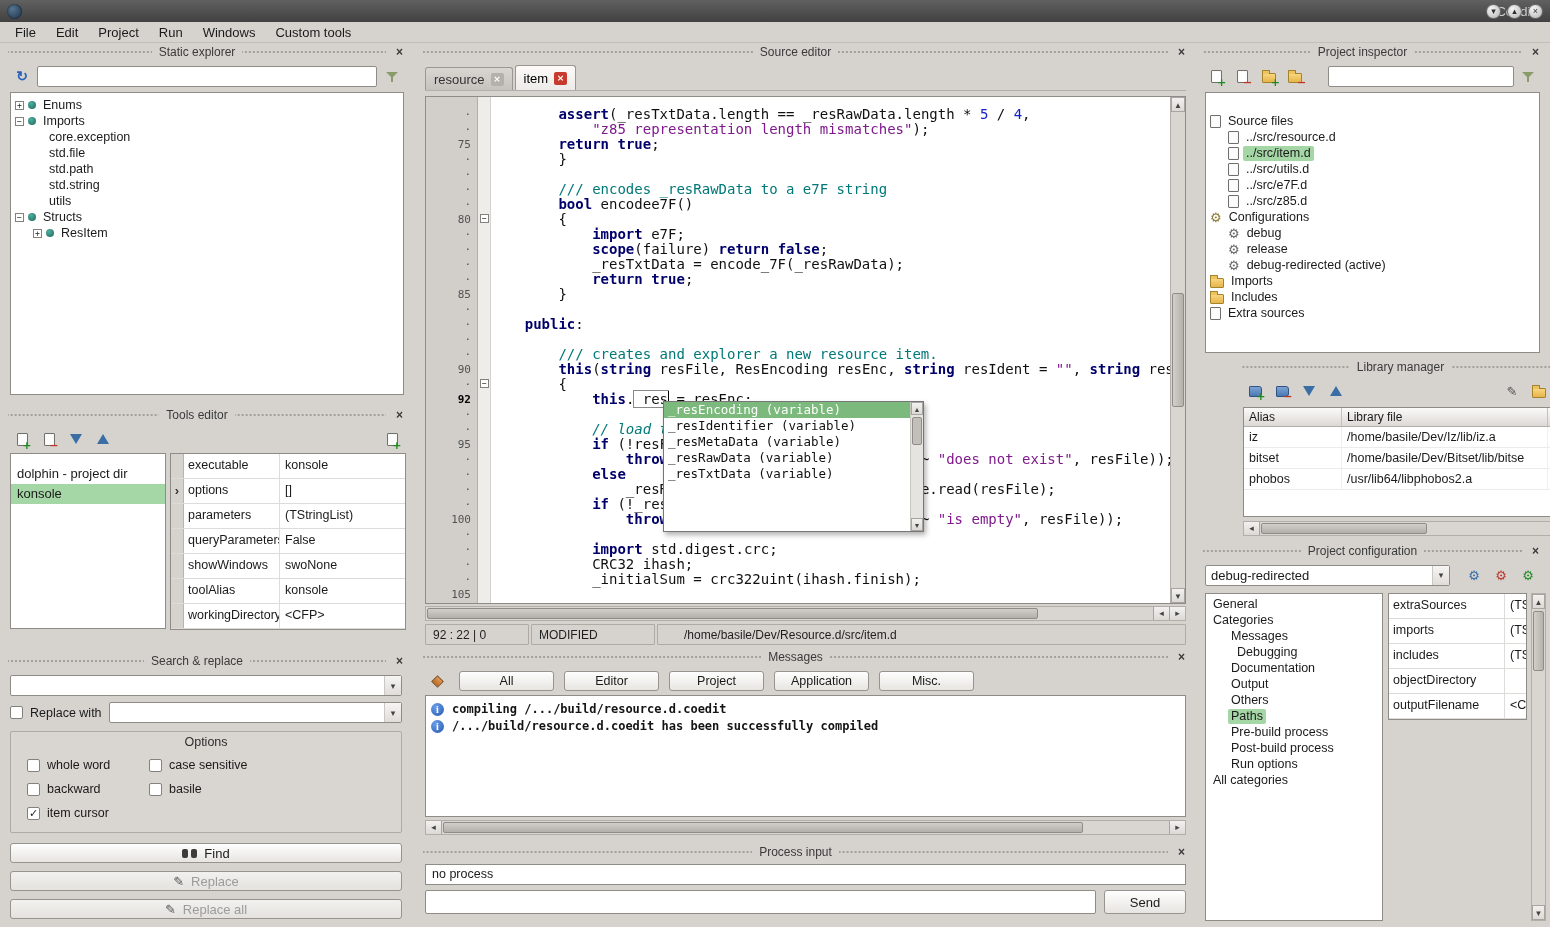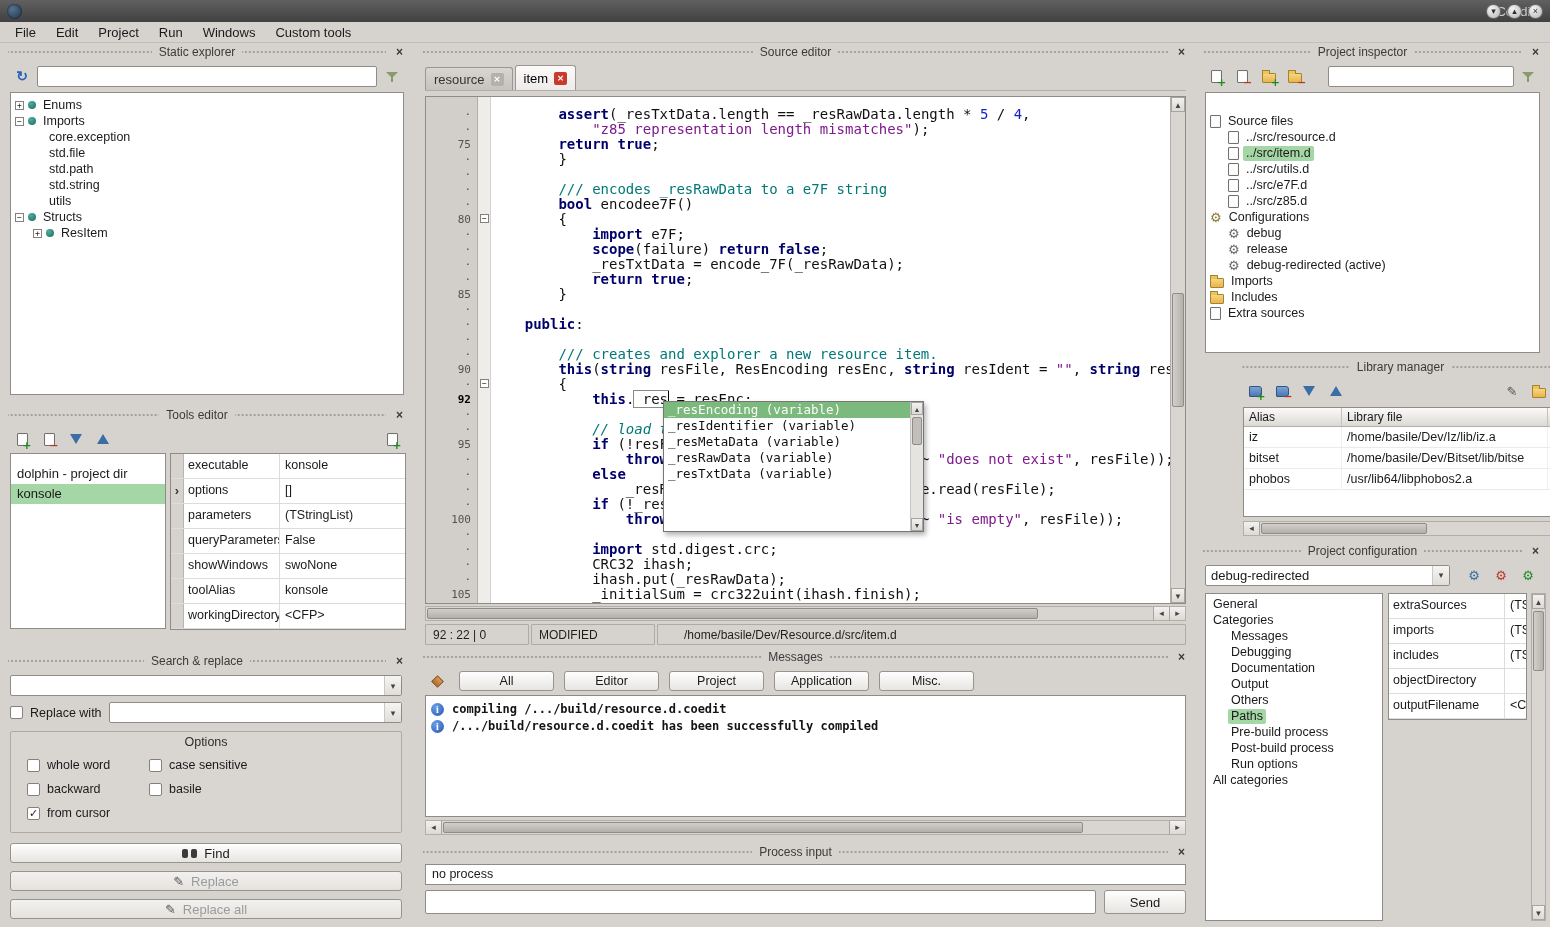--- a/index.html
+++ b/index.html
@@ -382,21 +382,21 @@
           <label class="opt">
             <span class="cb"></span>
             <span class="optlabel">backward</span>
           </label>
           <label class="opt">
             <span class="cb"></span>
             <span class="optlabel">basile</span>
           </label>
           <label class="opt">
             <span class="cb">✓</span>
-            <span class="optlabel">from cursor</span>
+            <span class="optlabel">item cursor</span>
           </label>
         </div>
     </div>
     <div class="btn" id="btn-find">
       <span class="i-binoc"></span>
       <span>Find</span>
     </div>
     <div class="btn disabled" id="btn-replace">
       <span class="i-pencil">✎</span>
       <span>Replace</span>
@@ -490,21 +490,20 @@
             <div class="cline">            <span class="tok-com">// load the file</span></div>
             <div class="cline">            <span class="tok-kw">if</span> (!resFile.exists)</div>
             <div class="cline">                <span class="tok-kw">throw</span> <span class="tok-kw">new</span> Exception(format(resFile ~ <span class="tok-str">"does not exist"</span>, resFile));</div>
             <div class="cline">            <span class="tok-kw">else</span></div>
             <div class="cline">                _resRawData = <span class="tok-kw">cast</span>(<span class="tok-kw">ubyte</span>[]) std.file.read(resFile);</div>
             <div class="cline">            <span class="tok-kw">if</span> (!_resRawData.length)</div>
             <div class="cline">                <span class="tok-kw">throw</span> <span class="tok-kw">new</span> Exception(format(resFile ~ <span class="tok-str">"is empty"</span>, resFile));</div>
             <div class="cline"></div>
             <div class="cline">            <span class="tok-kw">import</span> std.digest.crc;</div>
             <div class="cline">            CRC32 ihash;</div>
-            <div class="cline">            ihash.put(_resRawData);</div>
             <div class="cline">            _initialSum = crc322uint(ihash.finish);</div>
           </div>
         <div id="completion">
           <div id="comp-list">
               <div class="citem sel">_resEncoding (variable)</div>
               <div class="citem">_resIdentifier (variable)</div>
               <div class="citem">_resMetaData (variable)</div>
               <div class="citem">_resRawData (variable)</div>
               <div class="citem">_resTxtData (variable)</div>
             </div>
@@ -760,21 +759,21 @@
     <div class="sunken" id="cfg-tree">
         <div class="trow" style="padding-left: 4px;">
           <span class="tlabel">General</span>
         </div>
         <div class="trow" style="padding-left: 4px;">
           <span class="tlabel">Categories</span>
         </div>
         <div class="trow" style="padding-left: 22px;">
           <span class="tlabel">Messages</span>
         </div>
-        <div class="trow" style="padding-left: 22px;">
+        <div class="trow" style="padding-left: 12px; margin-left: 16px;">
           <span class="tlabel">Debugging</span>
         </div>
         <div class="trow" style="padding-left: 22px;">
           <span class="tlabel">Documentation</span>
         </div>
         <div class="trow" style="padding-left: 22px;">
           <span class="tlabel">Output</span>
         </div>
         <div class="trow" style="padding-left: 22px;">
           <span class="tlabel">Others</span>

